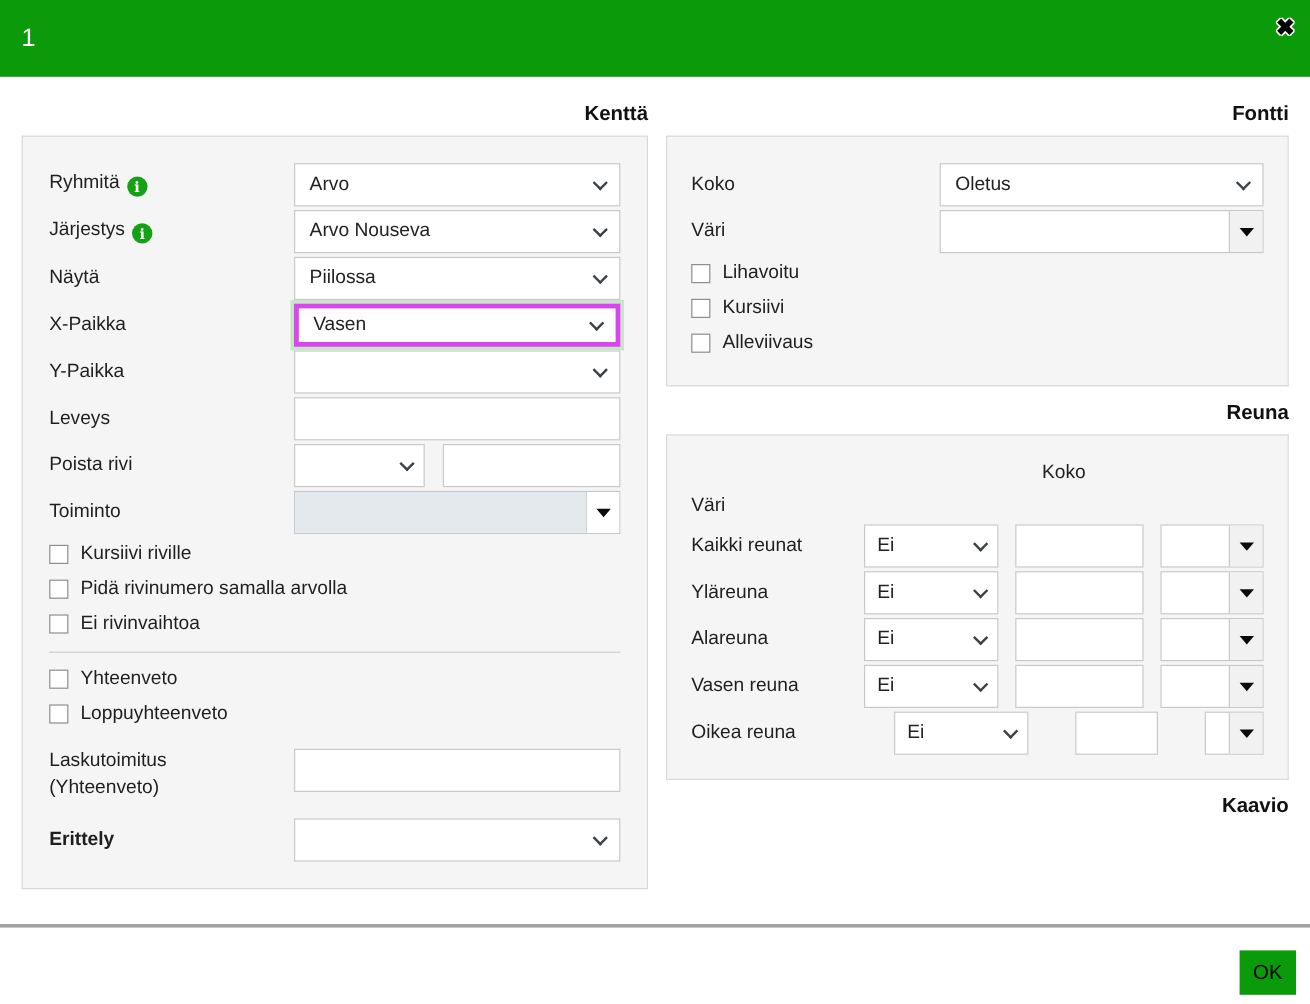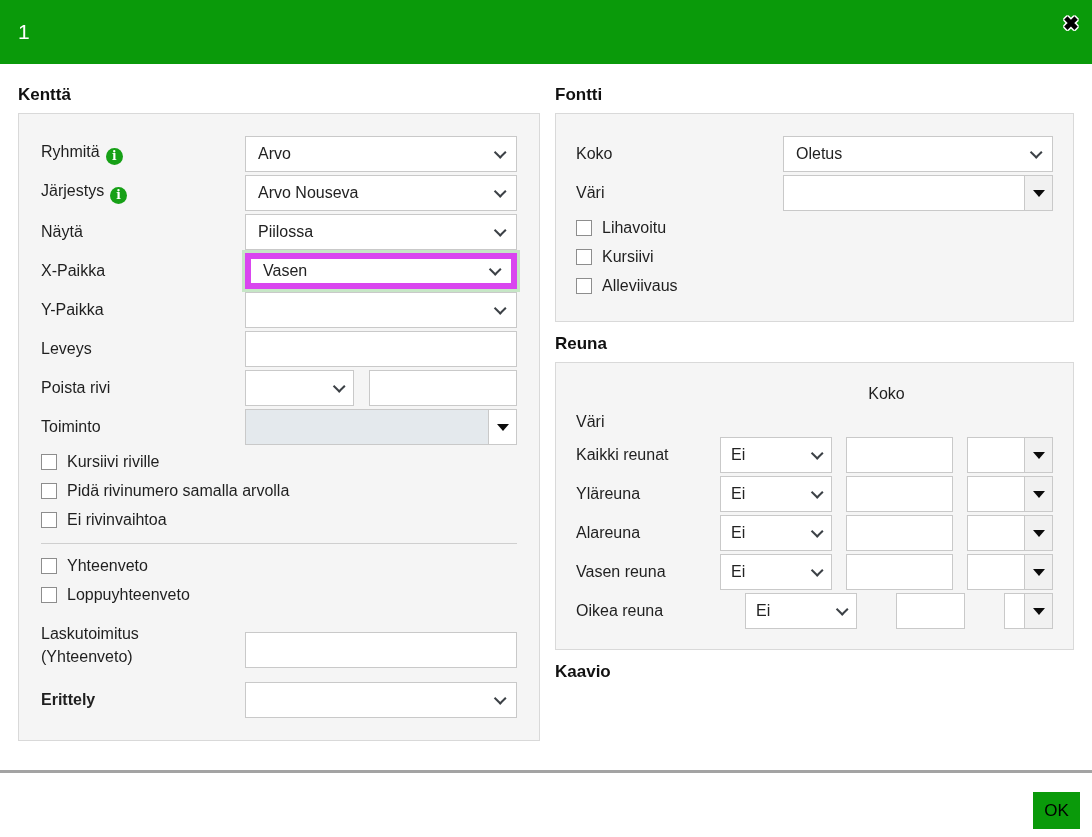--- a/index.html
+++ b/index.html
@@ -10,60 +10,60 @@
   
   .hdr { height:64px; background:#0a9a0a; display:flex; align-items:center; padding:0 18px; position:relative; }
   .hdr-title { color:#fff; font-size:21px; }
   .close-btn { position:absolute; right:13px; top:14px; font-size:19px; font-weight:bold; color:#000; cursor:pointer; line-height:1;
     text-shadow:-1px -1px 0 #fff,1px -1px 0 #fff,-1px 1px 0 #fff,1px 1px 0 #fff,0 1px 0 #fff,0 -1px 0 #fff,1px 0 0 #fff,-1px 0 0 #fff; }
 
   .content { display:flex; gap:15px; padding:0 18px; }
   .col-left { width:522px; flex:none; }
   .col-right { flex:1; min-width:0; }
 
-  .section-heading { font-size:17px; font-weight:bold; color:#111; margin:21px 0 8px 0; }
+  .section-heading { font-size:17px; font-weight:bold; color:#111; margin:21px 0 8px 0;text-align:right; }
   .mt-sm { margin-top:12px; }
 
   .panel { background:#f5f5f5; border:1px solid #d9d9d9; }
   .panel-kentta { padding:22px; }
   .panel-fontti { padding:22px 20px 26px 20px; }
   .panel-reuna { padding:22px 20px 20px 20px; }
   .panel-kaavio { padding:22px 20px 27px 20px; }
 
   .form-row { display:flex; align-items:center; margin-bottom:3px; }
   .form-row:last-child { margin-bottom:0;font-weight:bold; }
   .form-row .lbl { width:204px; flex:none; font-size:16px; }
   .col-right .form-row .lbl { width:207px; }
 
   .ctrl { height:36px; background:#fff; border:1px solid #c9c9c9; font-size:16px; color:#222;
     display:flex; align-items:center; padding:0 12px; }
   .sel { flex:1; justify-content:space-between; cursor:pointer; }
   .sel-fixed { flex:none; width:109px; margin-right:15px; padding:0 10px; }
   .chevron { width:9px; height:9px; border-right:2px solid #3c4146; border-bottom:2px solid #3c4146;
     transform:rotate(45deg) translate(-1px,-2px); flex:none; }
-  .focus-green { border:6px solid #d946ef; box-shadow:0 0 0 3px #c6e6c6; position:relative; z-index:1; }
+  .focus-green { border:4px solid #d946ef; box-shadow:0 0 0 3px #c6e6c6; position:relative; z-index:1; }
 
   input.txt { height:36px; border:1px solid #c9c9c9; background:#fff; font-size:16px; padding:0 10px;
     font-family:"Liberation Sans", sans-serif; flex:1; min-width:0; }
 
   .combo { flex:1; height:36px; border:1px solid #c9c9c9; background:#fff; display:flex; cursor:pointer; }
   .combo-main { flex:1; }
   .combo-main.disabled { background:#e4e9ed; }
   .combo-btn { width:28px; flex:none; display:flex; align-items:center; justify-content:center; background:#fff; }
   .combo-btn.shaded { background:#f1f1f1; border-left:1px solid #c9c9c9; }
   .combo-btn.btn-border { border-left:1px solid #c9c9c9; }
   .caret-down { width:0; height:0; border-left:6px solid transparent; border-right:6px solid transparent; border-top:7px solid #0b0b0b; }
 
   .check-row { display:flex; align-items:center; margin-bottom:11px; font-size:16px; }
   .check-row:last-child { margin-bottom:0; }
   .checkbox { width:16px; height:16px; flex:none; background:#fff; border:1px solid #8d8d8d; margin-right:10px; cursor:pointer; }
   .cb-group { margin-top:8px; }
   .divider { border-top:1px solid #cfcfcf; margin:14px 0 13px 0; }
 
-  .row-lask { display:flex; align-items:flex-end; margin-top:12px; }
+  .row-lask { display:flex; align-items:center; margin-top:12px; }
   .row-lask .lbl { width:204px; flex:none; font-size:16px; line-height:23px; padding-top:6px; }
   .row-erittely { margin-top:14px; }
 
   .info-icon { display:inline-flex; align-items:center; justify-content:center; width:17px; height:17px; border-radius:50%;
     background:#16a016; color:#fff; font:bold 12px "DejaVu Serif", serif; margin-left:6px; vertical-align:-3px; cursor:pointer; }
 
   
   .reuna-head1 { display:flex; margin-bottom:10px; font-size:16px; }
   .reuna-head1 .spacer { width:144px; flex:none; }
   .reuna-head1 .koko-col-lbl { flex:1; text-align:center; }

